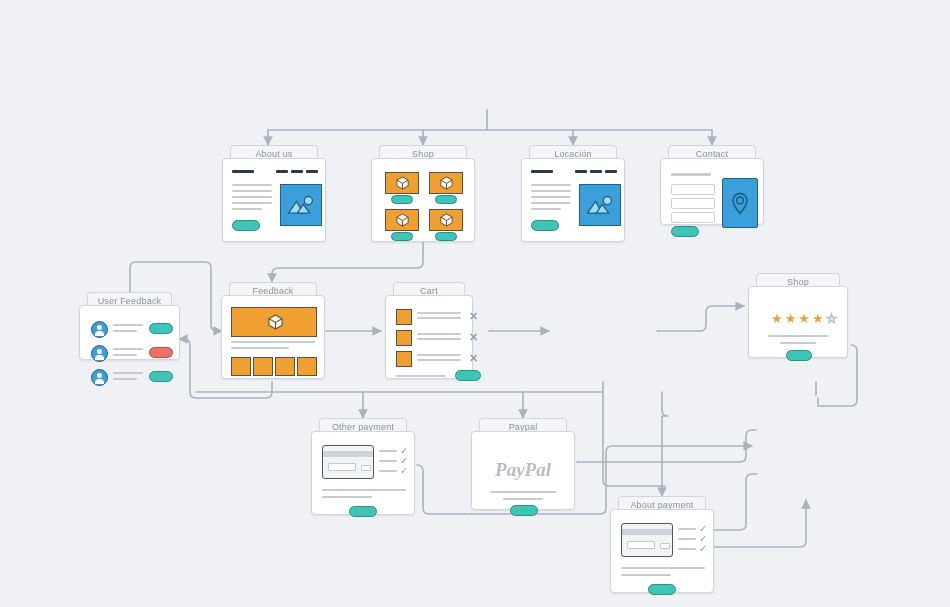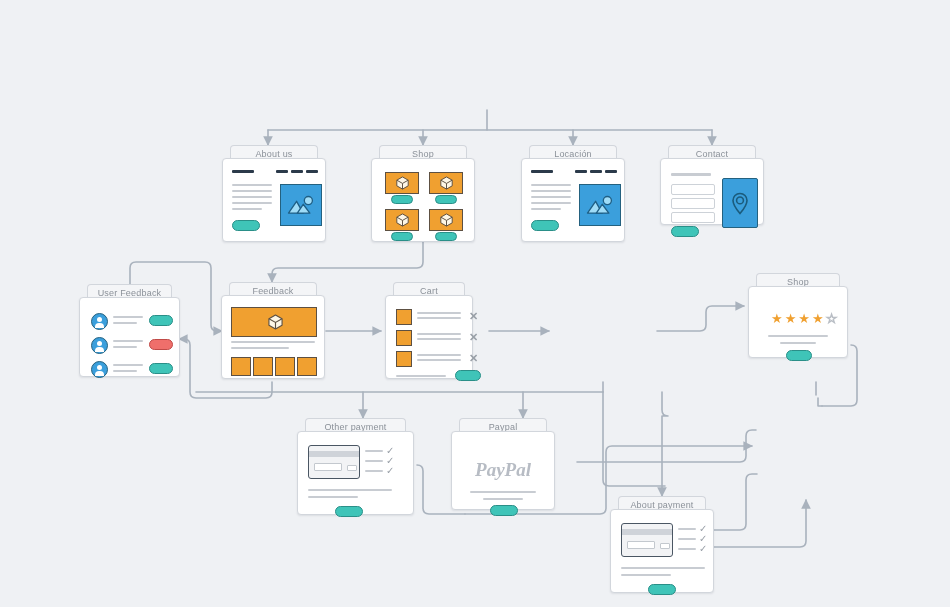--- a/index.html
+++ b/index.html
@@ -234,21 +234,21 @@
         <div class="bluepanel" style="left:56px;top:14px;width:34px;height:48px;border-radius:2px;">
           <svg style="position:absolute;left:8px;top:13px;" width="18" height="23" viewBox="0 0 18 23">
             <path d="M9,1.5 C13,1.5 16,4.6 16,8.4 C16,13.2 9,21.5 9,21.5 C9,21.5 2,13.2 2,8.4 C2,4.6 5,1.5 9,1.5 Z" fill="#3b9fdc" stroke="#1b5b7c" stroke-width="1.6"></path>
             <circle cx="9" cy="8.4" r="3.4" fill="#3b9fdc" stroke="#1b5b7c" stroke-width="1.6"></circle>
           </svg>
         </div>
       </div>
     </div>
   </div>
 
-  <div class="node" style="left:79px;top:284px;width:101px;height:93px;">
+  <div class="node" style="left:79px;top:292px;width:101px;height:68px;">
     <div class="tab">User Feedback</div>
     <div class="body">
       <div class="inner">
         <div class="avatar" style="left:6px;top:10px;"></div>
         <div class="line" style="left:28px;top:13px;width:30px;height:2px;"></div>
         <div class="line" style="left:28px;top:19px;width:24px;height:2px;"></div>
         <div class="pill" style="left:64px;top:12px;width:22px;"></div>
 
         <div class="avatar" style="left:6px;top:34px;"></div>
         <div class="line" style="left:28px;top:37px;width:30px;height:2px;"></div>
@@ -320,21 +320,21 @@
           <span>★</span>
           <span class="off">☆</span>
         </div>
         <div class="line" style="left:14px;top:43px;width:60px;height:2px;"></div>
         <div class="line" style="left:26px;top:50px;width:36px;height:2px;"></div>
         <div class="pill" style="left:32px;top:58px;width:24px;"></div>
       </div>
     </div>
   </div>
 
-  <div class="node" style="left:297px;top:418px;width:117px;height:97px;">
+  <div class="node" style="left:311px;top:418px;width:104px;height:97px;">
     <div class="tab">Other payment</div>
     <div class="body">
       <div class="inner">
         <div class="ccard" style="left:5px;top:8px;width:50px;height:32px;">
           <div class="strip"></div>
           <div class="sm" style="left:5px;top:17px;width:26px;height:6px;"></div>
           <div class="sm" style="left:38px;top:19px;width:8px;height:4px;"></div>
         </div>
         <div class="line" style="left:62px;top:13px;width:18px;height:2px;"></div>
         <div class="check" style="left:83px;top:9px;">✓</div>
@@ -343,21 +343,21 @@
         <div class="line" style="left:62px;top:33px;width:18px;height:2px;"></div>
         <div class="check" style="left:83px;top:29px;">✓</div>
 
         <div class="line" style="left:5px;top:52px;width:84px;height:2px;"></div>
         <div class="line" style="left:5px;top:59px;width:50px;height:2px;"></div>
         <div class="pill" style="left:32px;top:69px;width:26px;"></div>
       </div>
     </div>
   </div>
 
-  <div class="node" style="left:451px;top:418px;width:104px;height:92px;">
+  <div class="node" style="left:471px;top:418px;width:104px;height:92px;">
     <div class="tab">Paypal</div>
     <div class="body">
       <div class="inner">
         <div class="paypal" style="left:0;top:22px;">PayPal</div>
         <div class="line" style="left:13px;top:54px;width:66px;height:2px;"></div>
         <div class="line" style="left:26px;top:61px;width:40px;height:2px;"></div>
         <div class="pill" style="left:33px;top:68px;width:26px;"></div>
       </div>
     </div>
   </div>

